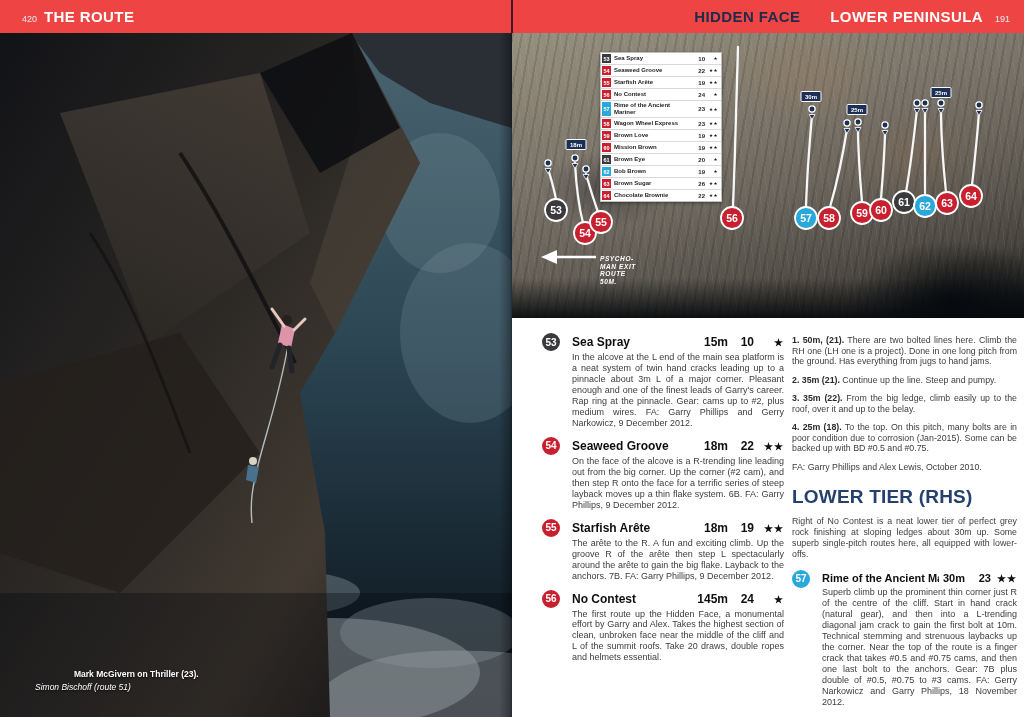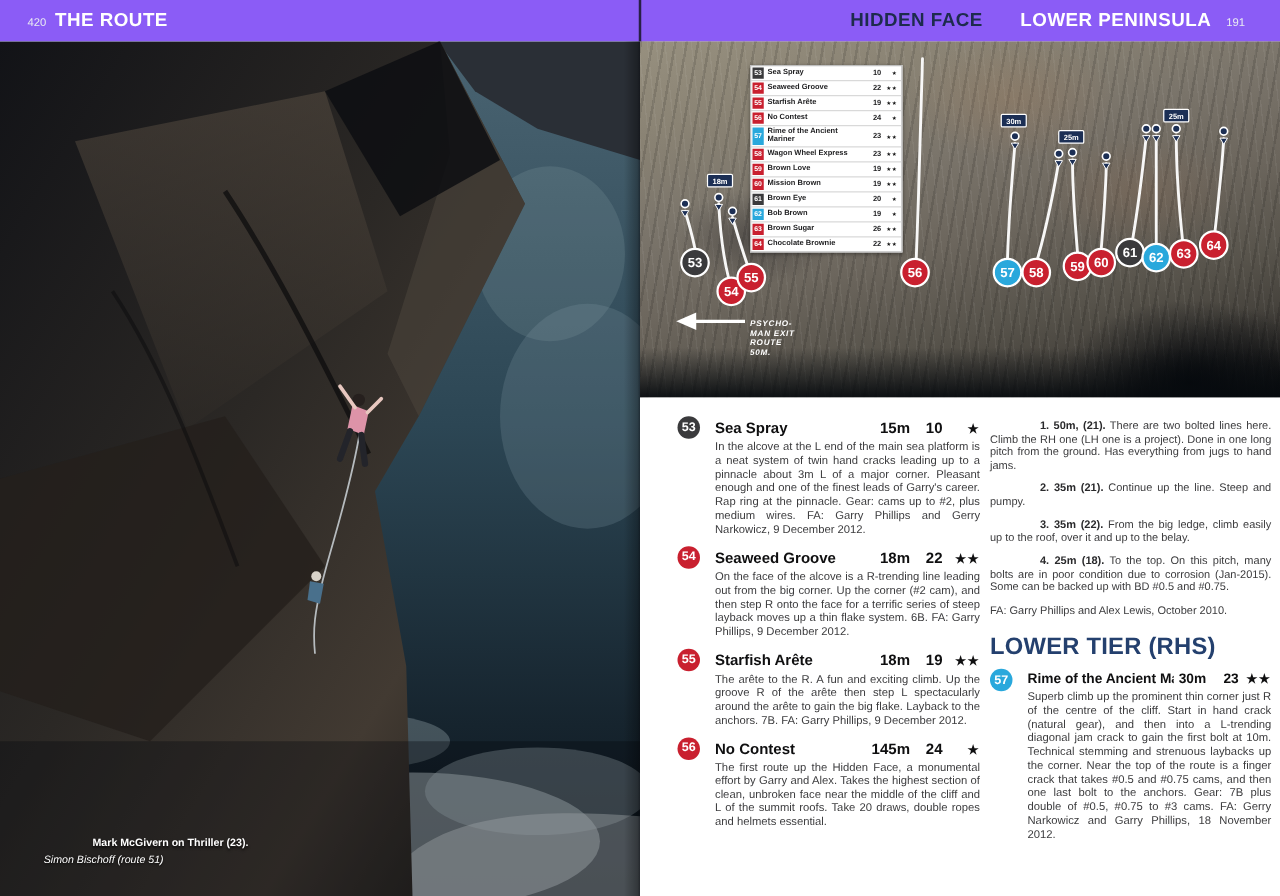--- a/index.html
+++ b/index.html
@@ -1,23 +1,23 @@
 <!DOCTYPE html>
 <html><head>
 <meta charset="utf-8">
 <style>
   html,body{margin:0;padding:0;background:#777;}
   .spread{position:relative;width:1024px;height:717px;margin:0 auto;background:#fff;
           font-family:"Liberation Sans",sans-serif;overflow:hidden;}
 
   
-  .header-band{position:absolute;top:0;left:0;width:1024px;height:33px;background:#8b5cf6;
+  .header-band{position:absolute;top:0;left:0;width:1024px;height:33px;background:#ef4444;
                display:flex;justify-content:space-between;align-items:center;z-index:40;}
   .hb-left{display:flex;align-items:baseline;padding-left:22px;color:#fff;}
-  .hb-right{display:flex;align-items:baseline;gap:30px;padding-right:28px;}
+  .hb-right{display:flex;align-items:baseline;gap:30px;padding-right:14px;}
   .pgnum{font-size:9px;color:#e8eaf2;}
   .hb-left .pgnum{margin-right:7px;}
   .hb-right .pgnum{margin-left:-18px;}
   .htitle{font-weight:bold;font-size:15px;letter-spacing:.4px;color:#fff;}
   .htitle.navy{color:#1d2b4d;}
   .hdr-gutter{position:absolute;left:511px;top:0;width:2px;height:33px;background:rgba(15,18,28,.8);}
 
   
   .left-photo{position:absolute;left:0;top:33px;width:512px;height:684px;overflow:hidden;z-index:1;}
   .caption{position:absolute;left:35px;bottom:24px;color:#fff;font-size:8.5px;line-height:1.45;
@@ -83,21 +83,21 @@
   .route-head{display:flex;align-items:baseline;font-weight:bold;font-size:12px;color:#0f0f10;white-space:nowrap;}
   .rname{flex:1;overflow:hidden;}
   .rlen{margin-left:4px;}
   .rgrade{width:26px;text-align:right;}
   .rstars{width:30px;text-align:right;font-size:10px;letter-spacing:1px;}
   .route-desc{margin:3px 0 0;font-size:9px;line-height:1.22;text-align:justify;color:#3c3c3e;}
 
   .col-right .route-head{font-size:11px;}
   .col-right .rstars{width:26px;}
   .pitch{font-size:8.8px;line-height:1.2;text-align:justify;color:#3c3c3e;margin:0 0 8px;}
-  .pitch b{color:#2a2a2c;margin-left:40px;}
+  .pitch b{color:#2a2a2c;}
   .fa-line{font-size:8.8px;color:#3c3c3e;margin:3px 0 14px;}
   .section-heading{font-size:19px;font-weight:bold;color:#24406e;letter-spacing:.2px;margin:0 0 8px;}
   .section-intro{font-size:8.8px;line-height:1.25;text-align:justify;color:#3c3c3e;margin:0 0 12px;}
 </style>
 </head>
 <body>
 
 <div class="spread">
 
   <div class="header-band">
@@ -375,20 +375,21 @@
       </div>
     <div class="col-right">
       <div id="pitchList">
           <p class="pitch"><b>1. 50m, (21).</b> There are two bolted lines here. Climb the RH one (LH one is a project). Done in one long pitch from the ground. Has everything from jugs to hand jams.</p>
           <p class="pitch"><b>2. 35m (21).</b> Continue up the line. Steep and pumpy.</p>
           <p class="pitch"><b>3. 35m (22).</b> From the big ledge, climb easily up to the roof, over it and up to the belay.</p>
           <p class="pitch"><b>4. 25m (18).</b> To the top. On this pitch, many bolts are in poor condition due to corrosion (Jan-2015). Some can be backed up with BD #0.5 and #0.75.</p>
         </div>
       <p class="fa-line">FA: Garry Phillips and Alex Lewis, October 2010.</p>
       <h2 class="section-heading">LOWER TIER (RHS)</h2>
+      <p class="section-intro">Right of No Contest is a neat lower tier of perfect grey rock finishing at sloping ledges about 30m up. Some superb single-pitch routes here, all equipped with lower-offs.</p>
       <div id="route57">
           <div class="route">
     <span class="rbadge" style="background:#29a8dc">57</span>
     <div class="route-head">
       <span class="rname">Rime of the Ancient Mariner</span>
       <span class="rlen">30m</span>
       <span class="rgrade">23</span>
       <span class="rstars">★★</span>
     </div>
     <p class="route-desc">Superb climb up the prominent thin corner just R of the centre of the cliff. Start in hand crack (natural gear), and then into a L-trending diagonal jam crack to gain the first bolt at 10m. Technical stemming and strenuous laybacks up the corner. Near the top of the route is a finger crack that takes #0.5 and #0.75 cams, and then one last bolt to the anchors. Gear: 7B plus double of #0.5, #0.75 to #3 cams. FA: Gerry Narkowicz and Garry Phillips, 18 November 2012.</p>

